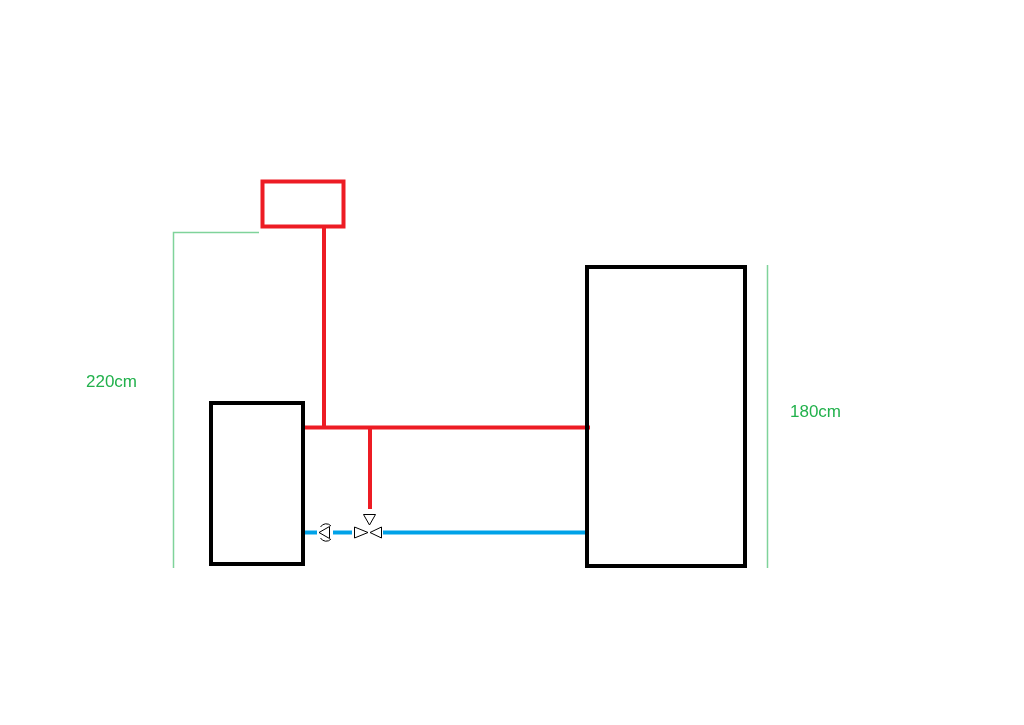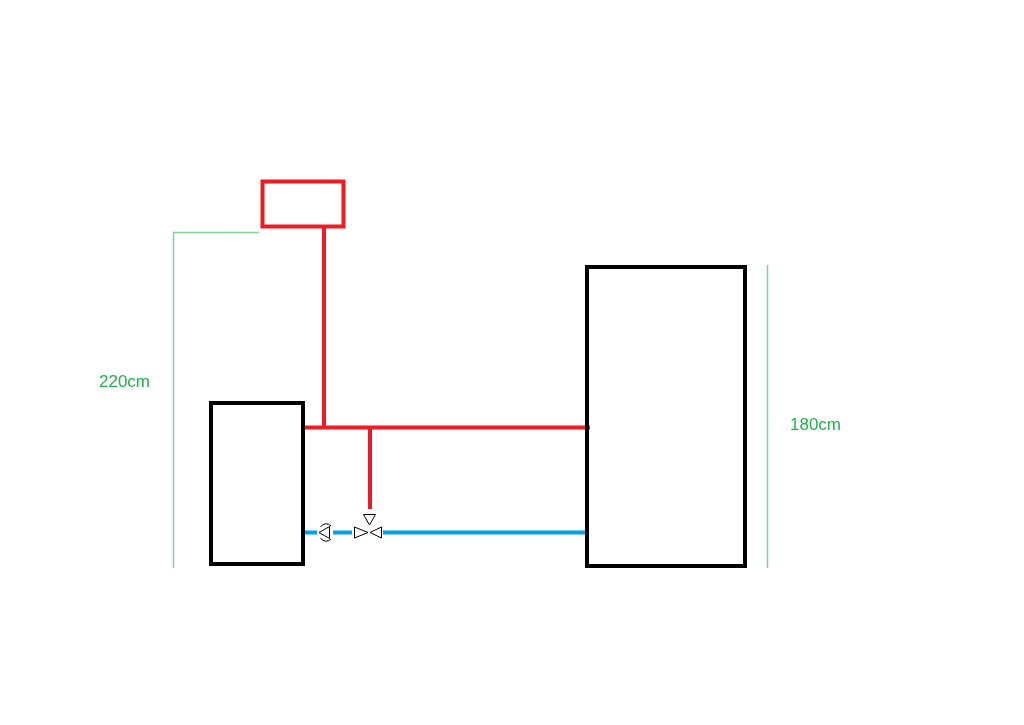--- a/index.html
+++ b/index.html
@@ -1,20 +1,20 @@
 <!DOCTYPE html>
 <html><head>
   <meta charset="utf-8">
   <style>
     html, body { margin: 0; padding: 0; background: #ffffff; }
     body { width: 1024px; height: 725px; overflow: hidden; position: relative; font-family: "Liberation Sans", sans-serif; }
     #canvas { position: absolute; left: 0; top: 0; width: 1024px; height: 725px; }
     .label { position: absolute; font-family: "Liberation Sans", sans-serif; font-size: 17px; color: #22b14c; white-space: nowrap; line-height: 1; }
-    #label-220 { left: 99px; top: 373px; }
-    #label-180 { left: 790px; top: 416px; }
+    #label-220 { left: 86px; top: 373px; }
+    #label-180 { left: 790px; top: 403px; }
   </style>
 </head>
 <body>
 
 <svg id="canvas" viewBox="0 0 1024 725" xmlns="http://www.w3.org/2000/svg">
 
   <g>
     <polyline points="173.5,568 173.5,232.5 259,232.5" fill="none" stroke="#7fd39a" stroke-width="1.5"></polyline>
   </g>
   <g>

